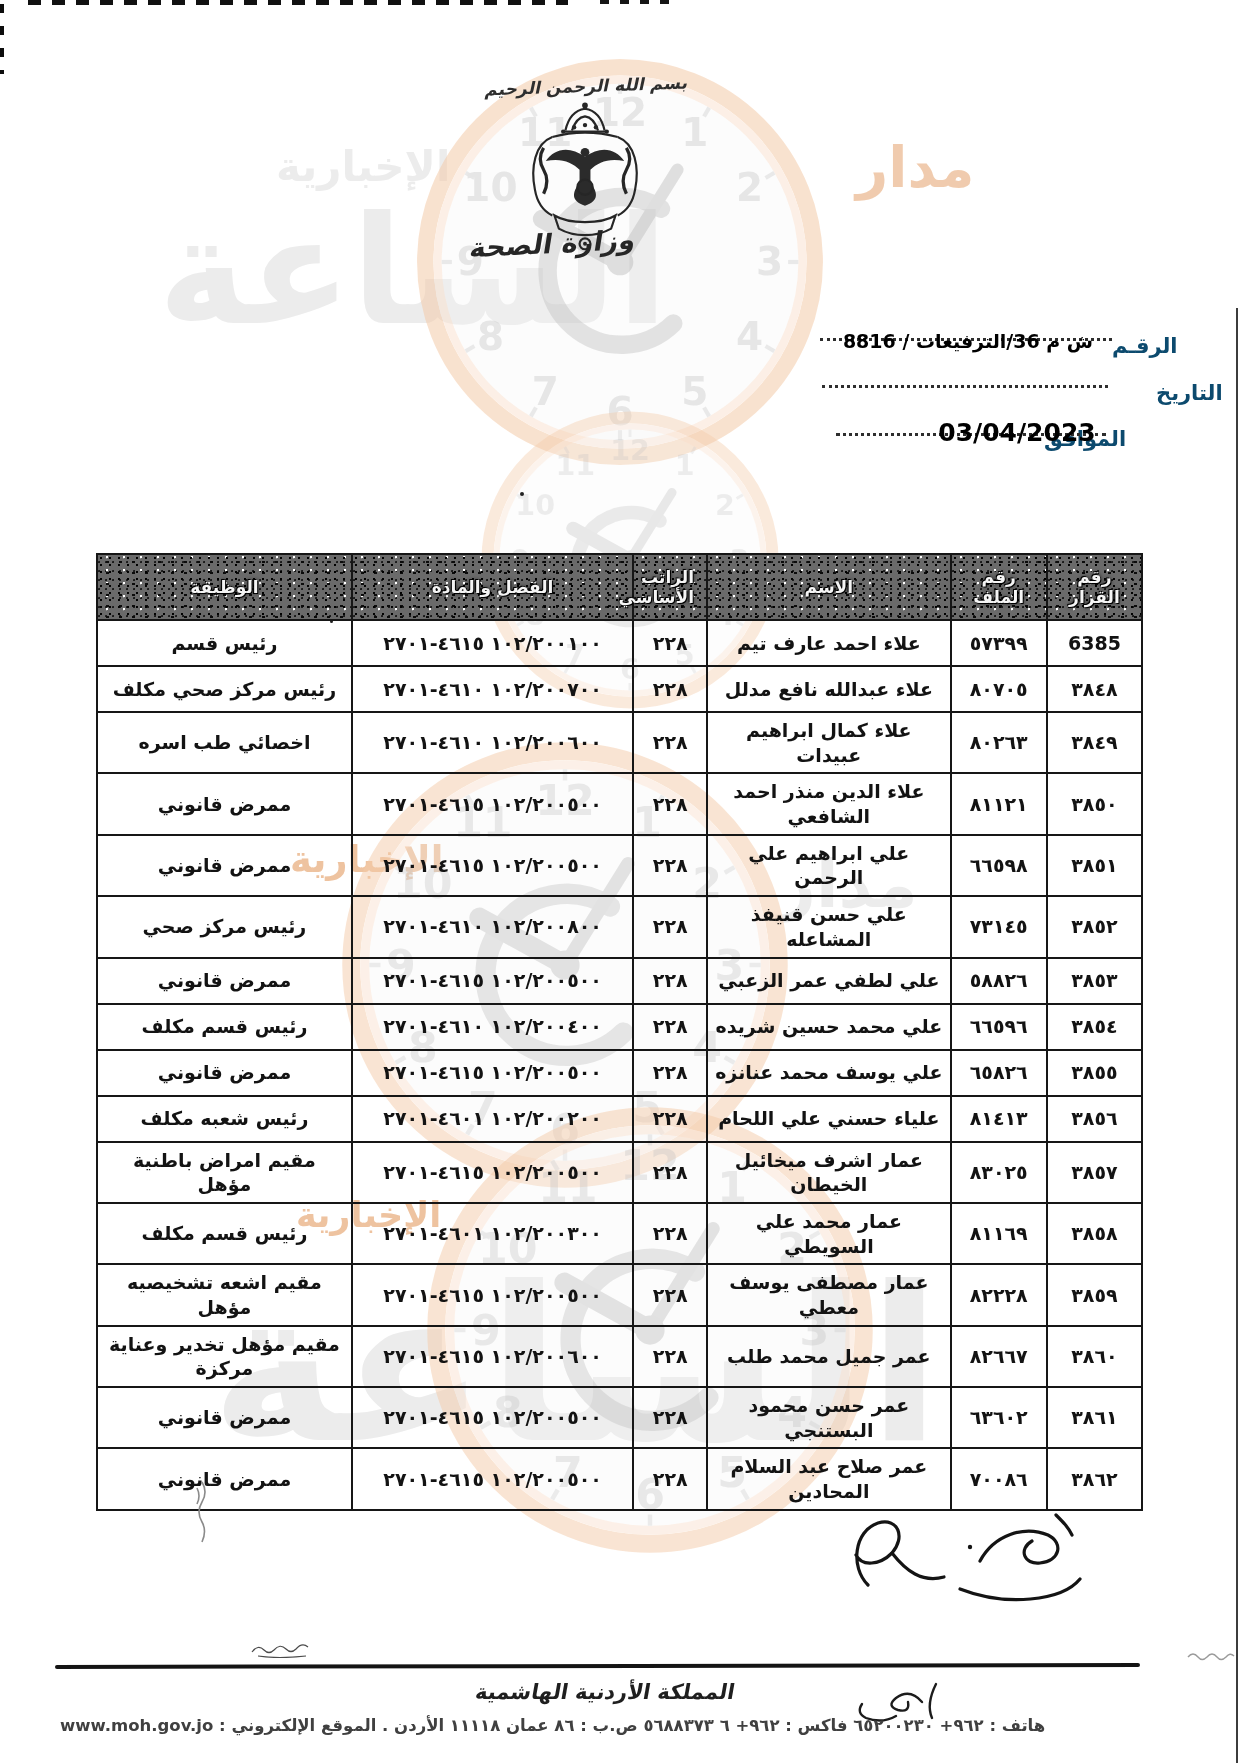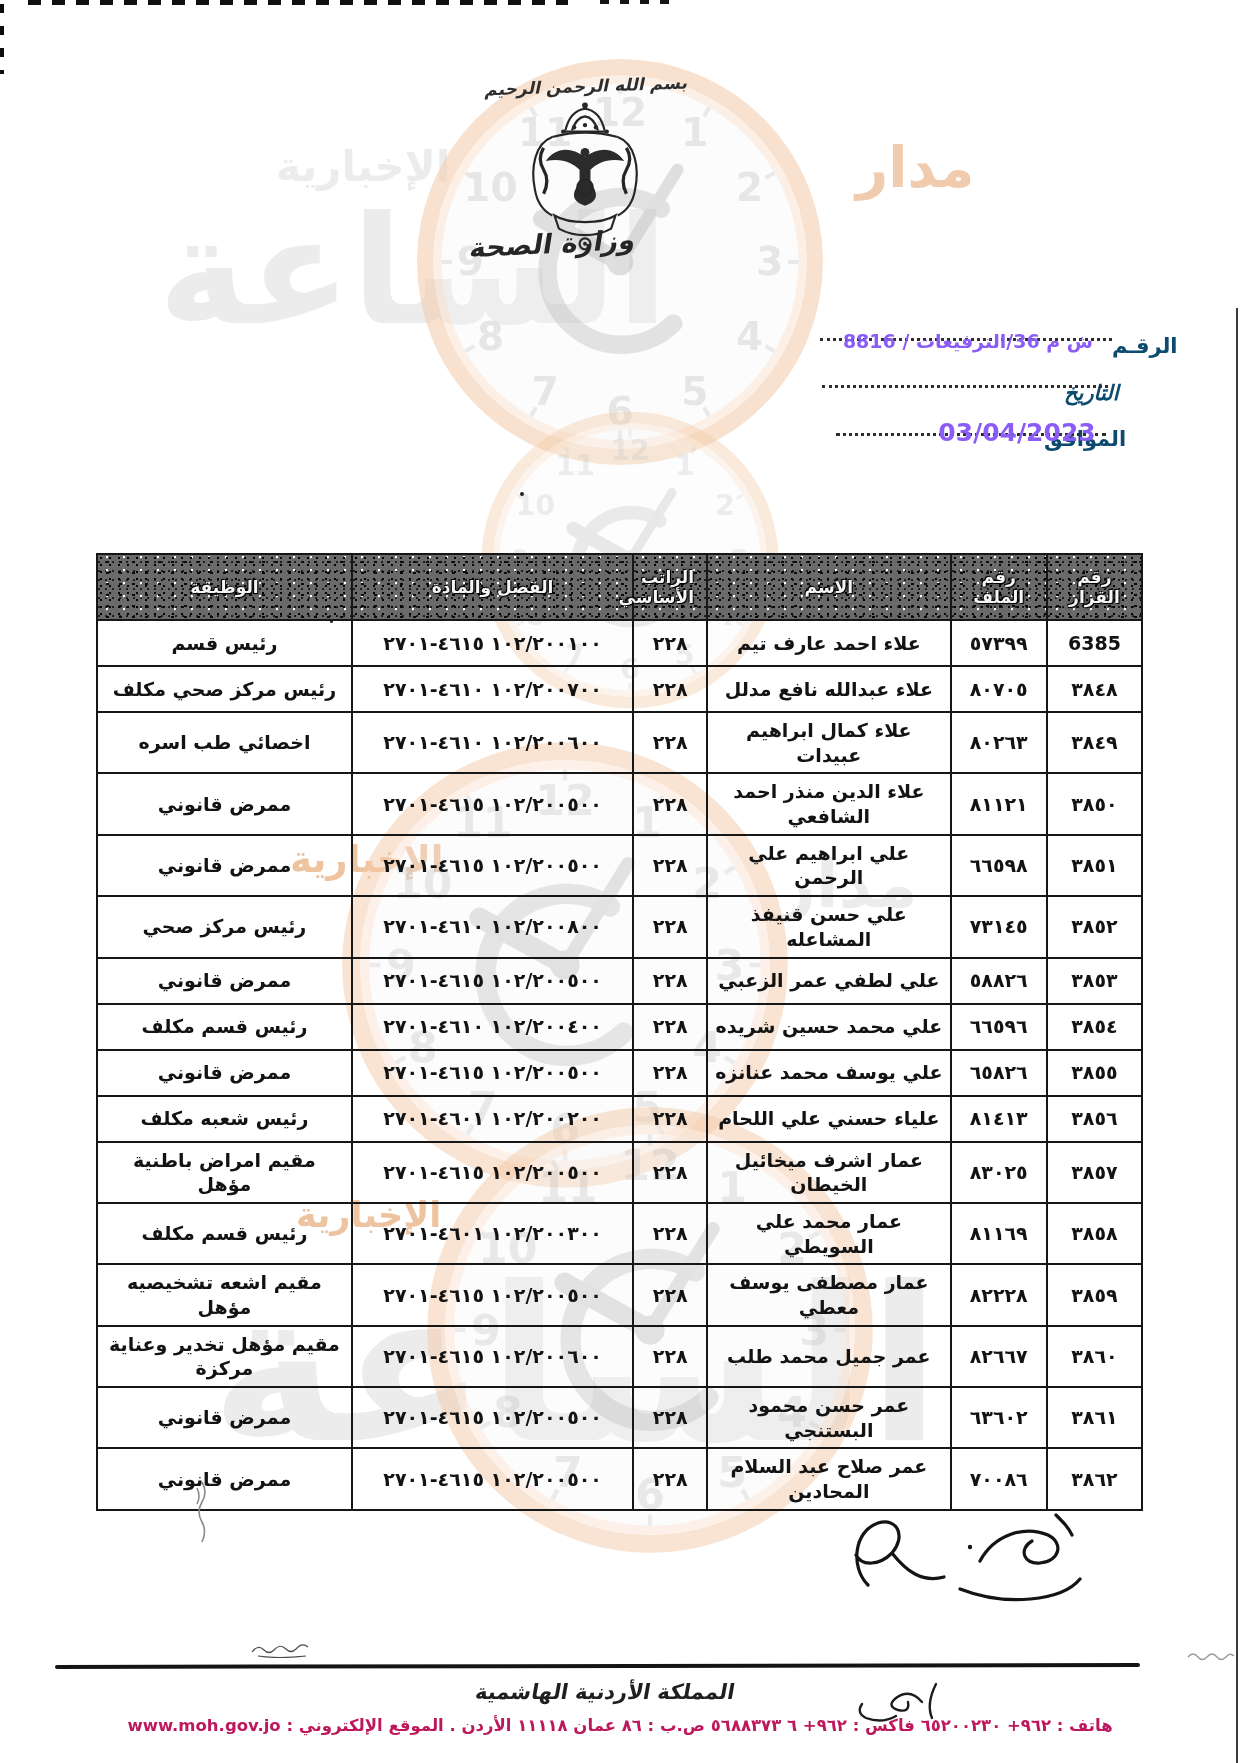--- a/index.html
+++ b/index.html
@@ -28,21 +28,21 @@
   .content{position:absolute;inset:0;z-index:2;}
   .bismillah{position:absolute;left:462px;top:76px;width:250px;text-align:center;
     font-size:17px;color:#2e2e2e;transform:skewX(-14deg) rotate(-2deg);font-weight:bold;}
   .crest{position:absolute;left:518px;top:100px;width:134px;height:158px;}
   .ministry-script{position:absolute;left:468px;top:228px;width:170px;text-align:center;
     font-size:27px;font-weight:bold;color:#262626;transform:skewX(-12deg) rotate(-3deg);}
 
   
   .ref-label{position:absolute;font-size:21px;font-weight:bold;color:#0c4a6e;}
   .ref-line{position:absolute;height:3px;border-bottom:3px dotted #2e2e2e;}
-  .ref-value{position:absolute;text-align:center;font-weight:bold;color:#8b5cf6;}
+  .ref-value{position:absolute;text-align:center;font-weight:bold;color:#000000;}
 
   
   .tbl{position:absolute;left:96px;top:553px;width:1047px;border-collapse:collapse;
        table-layout:fixed;background:transparent;}
   .tbl th,.tbl td{border:2px solid #161616;text-align:center;vertical-align:middle;}
   .hdr-cell{height:57px;color:#f5f5f5;font-size:17px;font-weight:bold;padding:12px;
     background-color:#6a6a6a;
     background-image:
       radial-gradient(circle at 30% 40%, #000 14%, transparent 15%),
       radial-gradient(circle at 72% 64%, #0b0b0b 11%, transparent 12%),
@@ -60,22 +60,22 @@
   .margin-scribble{position:absolute;left:193px;top:1480px;width:18px;height:64px;}
   .micro-note{position:absolute;left:250px;top:1642px;width:66px;height:16px;}
   .page-code{position:absolute;left:1186px;top:1648px;width:50px;height:14px;}
   .memo-scribble{position:absolute;left:852px;top:1672px;width:92px;height:56px;}
 
   
   .footer-rule{position:absolute;left:55px;top:1664px;width:1085px;height:4px;background:#141414;
     border-radius:2px;transform:rotate(-0.1deg);}
   .footer-kingdom{position:absolute;left:430px;top:1680px;width:350px;text-align:center;
     font-size:21px;font-weight:bold;color:#1f1f1f;transform:skewX(-10deg);}
-  .footer-contact{position:absolute;left:60px;top:1716px;width:1120px;text-align:center;
-    font-size:16.5px;font-weight:bold;color:#be185d;}
+  .footer-contact{position:absolute;left:60px;top:1716px;width:1120px;text-align:left;
+    font-size:16.5px;font-weight:bold;color:#404040;}
 </style>
 </head>
 <body>
 
 <div class="page">
 
   <div class="wm-layer">
     <div class="wm-text wm-gray" style="left:276px;top:146px;font-size:42px;">الإخبارية</div>
     <div class="wm-text wm-gray" style="left:158px;top:196px;font-size:150px;">الساعة</div>
     <div class="wm-text wm-orange" style="left:856px;top:140px;font-size:56px;opacity:.85;">مدار</div>
@@ -249,21 +249,21 @@
         <circle cx="60" cy="132" r="5"></circle>
         <circle cx="60" cy="132" r="1.8" fill="#262626" stroke="none"></circle>
       </svg>
     </div>
     <div class="ministry-script">وزارة الصحة</div>
 
     <div class="ref-label" style="left:1112px;top:334px;">الرقـم</div>
     <div class="ref-line" style="left:820px;top:338px;width:292px;"></div>
     <div class="ref-value" style="left:826px;top:330px;width:284px;font-size:19px;">ش م 36/الترفيعات / 8816</div>
 
-    <div class="ref-label" style="left:1064px;top:381px;font-style:italic;">التاريخ</div>
+    <div class="ref-label" style="left:1156px;top:381px;">التاريخ</div>
     <div class="ref-line" style="left:822px;top:385px;width:286px;"></div>
     <div class="ref-value" style="left:930px;top:374px;width:60px;font-size:16px;"></div>
 
     <div class="ref-label" style="left:1044px;top:427px;">الموافق</div>
     <div class="ref-line" style="left:836px;top:433px;width:270px;"></div>
     <div class="ref-value" style="left:922px;top:418px;width:190px;font-size:25px;">03/04/2023</div>
 
     <table class="tbl">
       <thead>
           <tr>

